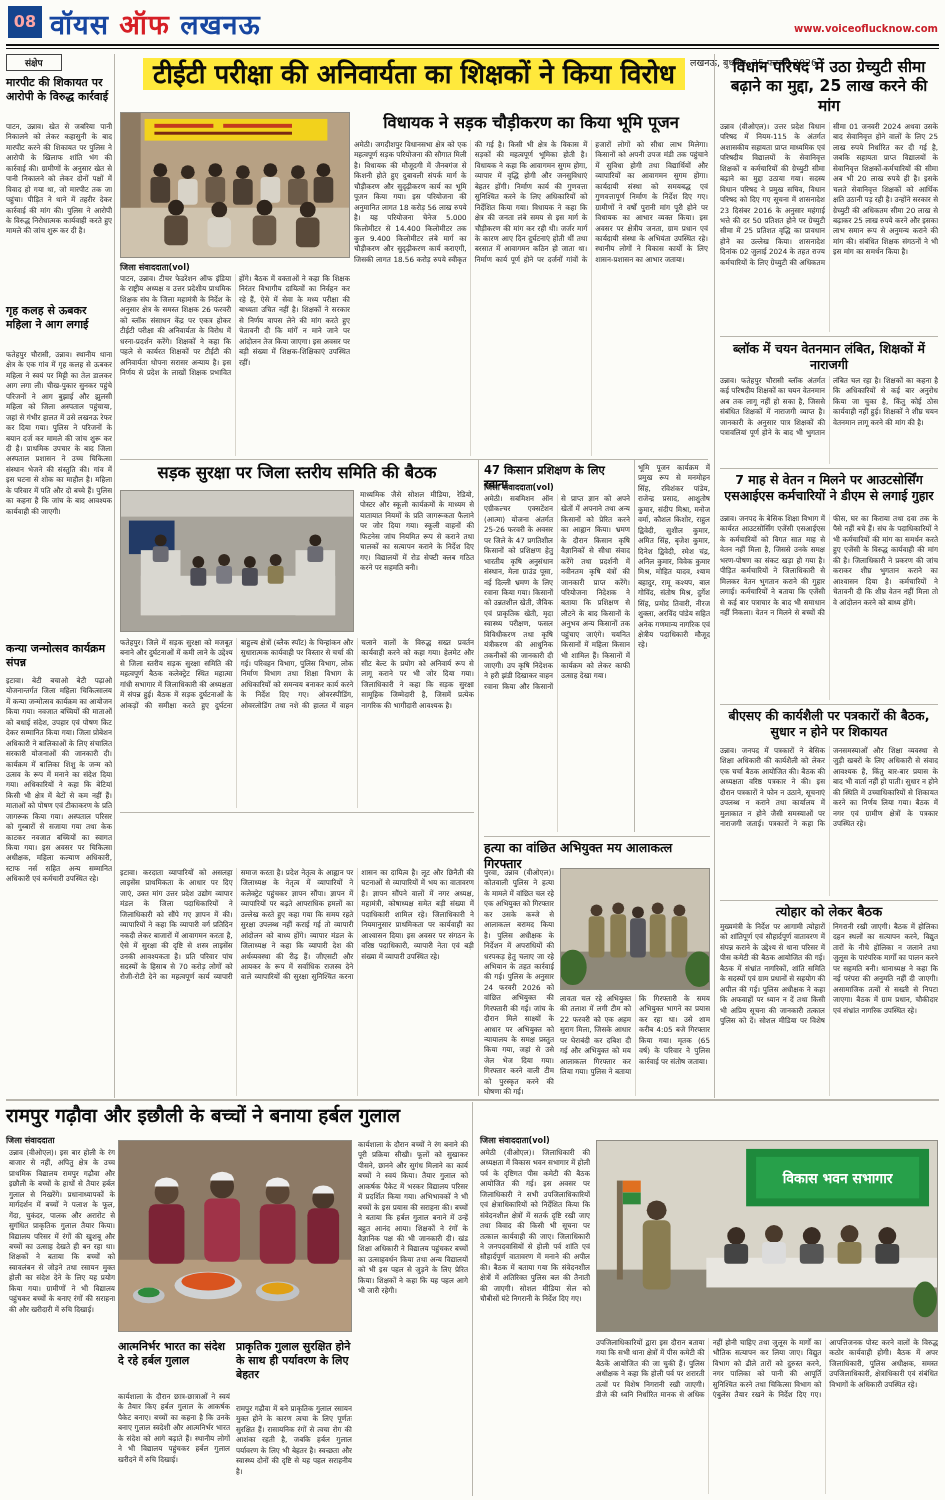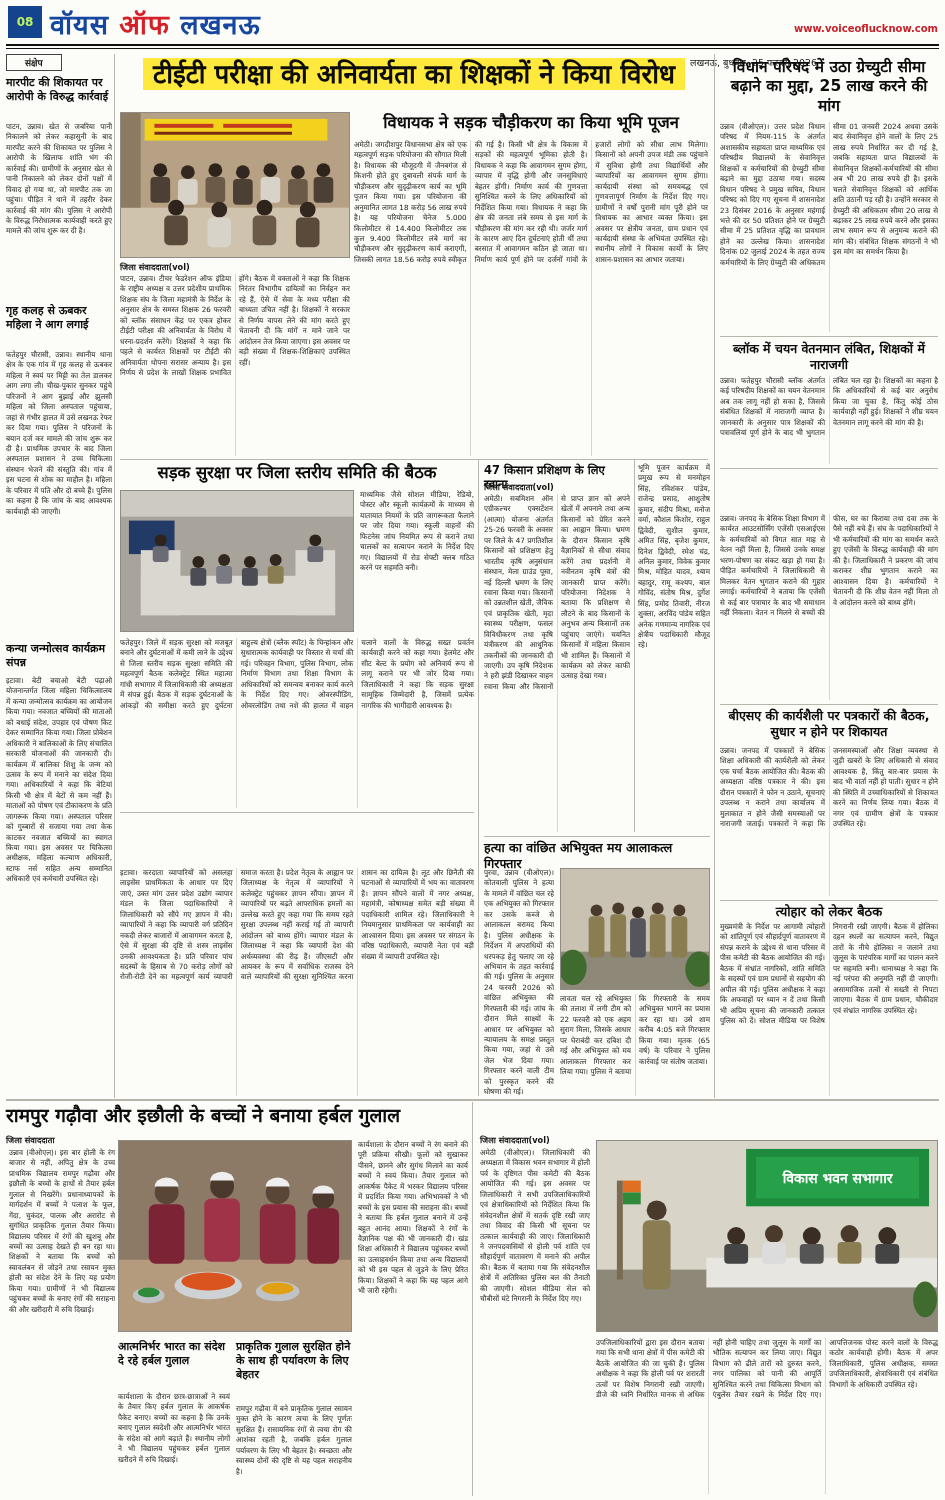--- a/index.html
+++ b/index.html
@@ -18,22 +18,22 @@
   .cols-3 { column-count:3; column-gap:8px; column-rule:1px solid #d8d5cc; }
   .hl { font-weight:bold; color:#0c0c0c; line-height:1.25; }
   .center { text-align:center; }
   .byline { font-size:8.2px; font-weight:bold; color:#111; }
   .vline { position:absolute; width:1px; background:#b8b5ac; }
   .hline { position:absolute; height:1px; background:#b8b5ac; }
   .photo { position:absolute; overflow:hidden; border:1px solid #8f8c84; background:#9a9488; }
   .photo svg { width:100%; height:100%; display:block; }
 
   
-  #pgnum { left:8px; top:6px; width:34px; height:32px; background:#14448e; color:#bef264;
-           font-size:12px; font-weight:bold; text-align:center; line-height:32px; }
+  #pgnum { left:8px; top:6px; width:34px; height:32px; background:#14448e; color:#fca5a5;
+           font-size:16px; font-weight:bold; text-align:center; line-height:32px; }
   #masthead { left:50px; top:5px; font-size:27px; font-weight:bold; letter-spacing:1px; }
   #masthead .m-blue { color:#1746a0; }
   #masthead .m-red  { color:#d61f26; }
   #section-label { left:360px; top:9px; width:240px; font-size:20px; font-weight:bold; text-align:center; color:#000; }
   #dateline { left:690px; top:8px; width:248px; font-size:9.5px; color:#222;margin-top:48px; }
   #website  { left:690px; top:23px; width:248px; font-size:10px; font-weight:bold; text-align:right; color:#c9202a; }
   #hdr-rule { left:6px; top:44px; width:933px; height:5px; border-top:2.5px solid #111; border-bottom:1px solid #111; }
 
   
   #brief-tag { left:6px; top:54px; font-size:9px; font-weight:bold; border:1px solid #444; padding:1px 18px; display:inline-block; }
@@ -225,20 +225,21 @@
   <div class="abs body-txt cols-2" id="hatya-below">लावता चल रहे अभियुक्त की तलाश में लगी टीम को 22 फरवरी को एक अहम सुराग मिला, जिसके आधार पर घेराबंदी कर दबिश दी गई और अभियुक्त को मय आलाकत्ल गिरफ्तार कर लिया गया। पुलिस ने बताया कि गिरफ्तारी के समय अभियुक्त भागने का प्रयास कर रहा था। उसे शाम करीब 4:05 बजे गिरफ्तार किया गया। मृतक (65 वर्ष) के परिवार ने पुलिस कार्रवाई पर संतोष जताया।</div>
 
   <div class="abs hl center" id="grat-h">विधान परिषद में उठा ग्रेच्युटी सीमा बढ़ाने का मुद्दा, 25 लाख करने की मांग</div>
   <div class="abs body-txt cols-2" id="grat-b">उन्नाव (वीओएल)। उत्तर प्रदेश विधान परिषद में नियम-115 के अंतर्गत अशासकीय सहायता प्राप्त माध्यमिक एवं परिषदीय विद्यालयों के सेवानिवृत्त शिक्षकों व कर्मचारियों की ग्रेच्युटी सीमा बढ़ाने का मुद्दा उठाया गया। सदस्य विधान परिषद ने प्रमुख सचिव, विधान परिषद को दिए गए सूचना में शासनादेश 23 दिसंबर 2016 के अनुसार महंगाई भत्ते की दर 50 प्रतिशत होने पर ग्रेच्युटी सीमा में 25 प्रतिशत वृद्धि का प्रावधान होने का उल्लेख किया। शासनादेश दिनांक 02 जुलाई 2024 के तहत राज्य कर्मचारियों के लिए ग्रेच्युटी की अधिकतम सीमा 01 जनवरी 2024 अथवा उसके बाद सेवानिवृत्त होने वालों के लिए 25 लाख रुपये निर्धारित कर दी गई है, जबकि सहायता प्राप्त विद्यालयों के सेवानिवृत्त शिक्षकों-कर्मचारियों की सीमा अब भी 20 लाख रुपये ही है। इसके चलते सेवानिवृत्त शिक्षकों को आर्थिक क्षति उठानी पड़ रही है। उन्होंने सरकार से ग्रेच्युटी की अधिकतम सीमा 20 लाख से बढ़ाकर 25 लाख रुपये करने और इसका लाभ समान रूप से अनुमन्य कराने की मांग की। संबंधित शिक्षक संगठनों ने भी इस मांग का समर्थन किया है।</div>
 
   <div class="hline" style="left:720px; top:336px; width:218px;"></div>
   <div class="abs hl center" id="block-h">ब्लॉक में चयन वेतनमान लंबित, शिक्षकों में नाराजगी</div>
   <div class="abs body-txt cols-2" id="block-b">उन्नाव। फतेहपुर चौरासी ब्लॉक अंतर्गत कई परिषदीय शिक्षकों का चयन वेतनमान अब तक लागू नहीं हो सका है, जिससे संबंधित शिक्षकों में नाराजगी व्याप्त है। जानकारी के अनुसार पात्र शिक्षकों की पत्रावलियां पूर्ण होने के बाद भी भुगतान लंबित चल रहा है। शिक्षकों का कहना है कि अधिकारियों से कई बार अनुरोध किया जा चुका है, किंतु कोई ठोस कार्यवाही नहीं हुई। शिक्षकों ने शीघ्र चयन वेतनमान लागू करने की मांग की है।</div>
 
   <div class="hline" style="left:720px; top:468px; width:218px;"></div>
+  <div class="abs hl center" id="sis-h">7 माह से वेतन न मिलने पर आउटसोर्सिंग एसआईएस कर्मचारियों ने डीएम से लगाई गुहार</div>
   <div class="abs body-txt cols-2" id="sis-b">उन्नाव। जनपद के बेसिक शिक्षा विभाग में कार्यरत आउटसोर्सिंग एजेंसी एसआईएस के कर्मचारियों को विगत सात माह से वेतन नहीं मिला है, जिससे उनके समक्ष भरण-पोषण का संकट खड़ा हो गया है। पीड़ित कर्मचारियों ने जिलाधिकारी से मिलकर वेतन भुगतान कराने की गुहार लगाई। कर्मचारियों ने बताया कि एजेंसी से कई बार पत्राचार के बाद भी समाधान नहीं निकला। वेतन न मिलने से बच्चों की फीस, घर का किराया तथा दवा तक के पैसे नहीं बचे हैं। संघ के पदाधिकारियों ने भी कर्मचारियों की मांग का समर्थन करते हुए एजेंसी के विरुद्ध कार्यवाही की मांग की है। जिलाधिकारी ने प्रकरण की जांच कराकर शीघ्र भुगतान कराने का आश्वासन दिया है। कर्मचारियों ने चेतावनी दी कि शीघ्र वेतन नहीं मिला तो वे आंदोलन करने को बाध्य होंगे।</div>
 
   <div class="hline" style="left:720px; top:704px; width:218px;"></div>
   <div class="abs hl center" id="bsa-h">बीएसए की कार्यशैली पर पत्रकारों की बैठक, सुधार न होने पर शिकायत</div>
   <div class="abs body-txt cols-2" id="bsa-b">उन्नाव। जनपद में पत्रकारों ने बेसिक शिक्षा अधिकारी की कार्यशैली को लेकर एक चर्चा बैठक आयोजित की। बैठक की अध्यक्षता वरिष्ठ पत्रकार ने की। इस दौरान पत्रकारों ने फोन न उठाने, सूचनाएं उपलब्ध न कराने तथा कार्यालय में मुलाकात न होने जैसी समस्याओं पर नाराजगी जताई। पत्रकारों ने कहा कि जनसमस्याओं और शिक्षा व्यवस्था से जुड़ी खबरों के लिए अधिकारी से संवाद आवश्यक है, किंतु बार-बार प्रयास के बाद भी वार्ता नहीं हो पाती। सुधार न होने की स्थिति में उच्चाधिकारियों से शिकायत करने का निर्णय लिया गया। बैठक में नगर एवं ग्रामीण क्षेत्रों के पत्रकार उपस्थित रहे।</div>
 
   <div class="hline" style="left:720px; top:900px; width:218px;"></div>
   <div class="abs hl center" id="tyohar-h">त्योहार को लेकर बैठक</div>
   <div class="abs body-txt cols-2" id="tyohar-b">मुख्यमंत्री के निर्देश पर आगामी त्योहारों को शांतिपूर्ण एवं सौहार्दपूर्ण वातावरण में संपन्न कराने के उद्देश्य से थाना परिसर में पीस कमेटी की बैठक आयोजित की गई। बैठक में संभ्रांत नागरिकों, शांति समिति के सदस्यों एवं ग्राम प्रधानों से सहयोग की अपील की गई। पुलिस अधीक्षक ने कहा कि अफवाहों पर ध्यान न दें तथा किसी भी अप्रिय सूचना की जानकारी तत्काल पुलिस को दें। सोशल मीडिया पर विशेष निगरानी रखी जाएगी। बैठक में होलिका दहन स्थलों का सत्यापन करने, विद्युत तारों के नीचे होलिका न जलाने तथा जुलूस के पारंपरिक मार्गों का पालन करने पर सहमति बनी। थानाध्यक्ष ने कहा कि नई परंपरा की अनुमति नहीं दी जाएगी। असामाजिक तत्वों से सख्ती से निपटा जाएगा। बैठक में ग्राम प्रधान, चौकीदार एवं संभ्रांत नागरिक उपस्थित रहे।</div>
 

